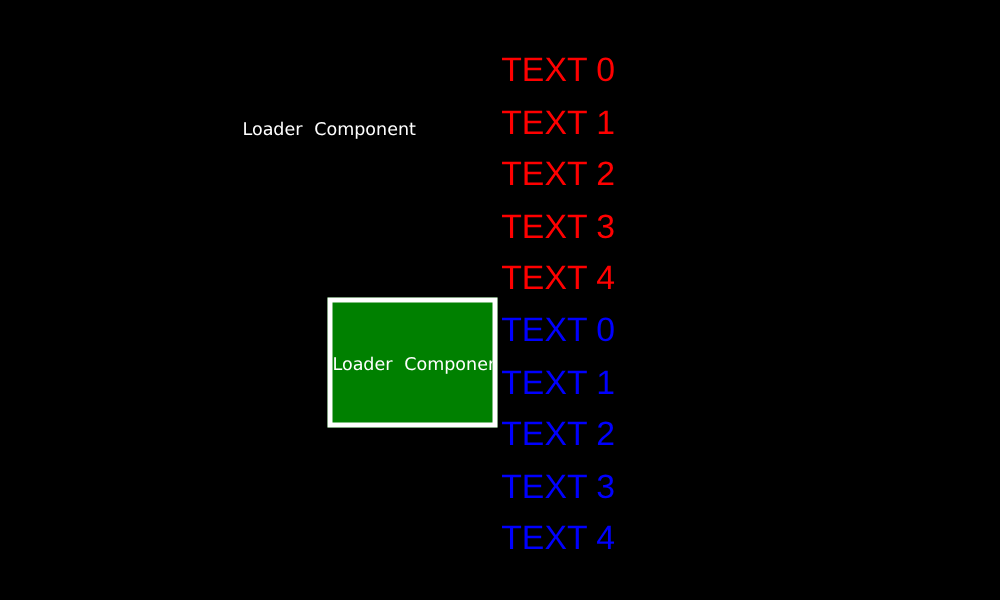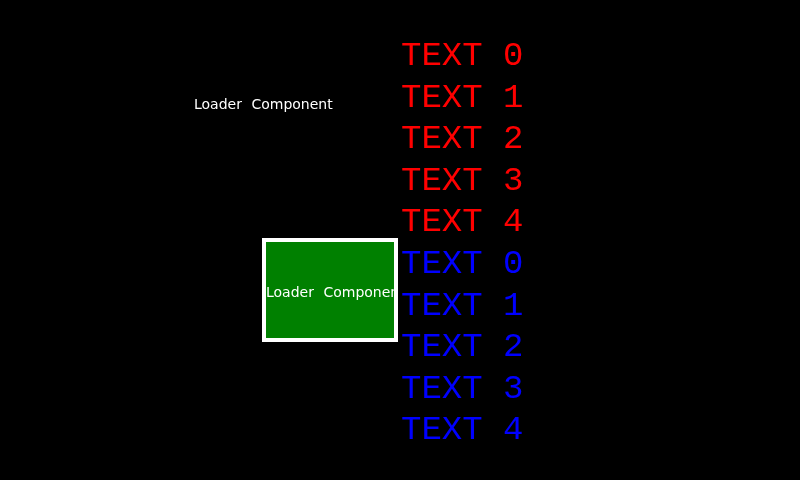--- a/index.html
+++ b/index.html
@@ -53,22 +53,22 @@
   .text-column {
     position: absolute;
     left: 401px;
     top: 36px;
     display: flex;
     flex-direction: column;
   }
   .text-item {
     height: 41.6px;
     line-height: 41.6px;
-    font-family: Liberation Mono, monospace;
-    font-size: 34px;
+    font-family: Liberation Sans, sans-serif;
+    font-size: 27px;
     white-space: pre;
     text-align: center;
   }
   .text-item.red  { color: #ff0000; }
   .text-item.blue { color: #0000ff; }
 </style>
 </head>
 <body>
 
 <div id="screen">

